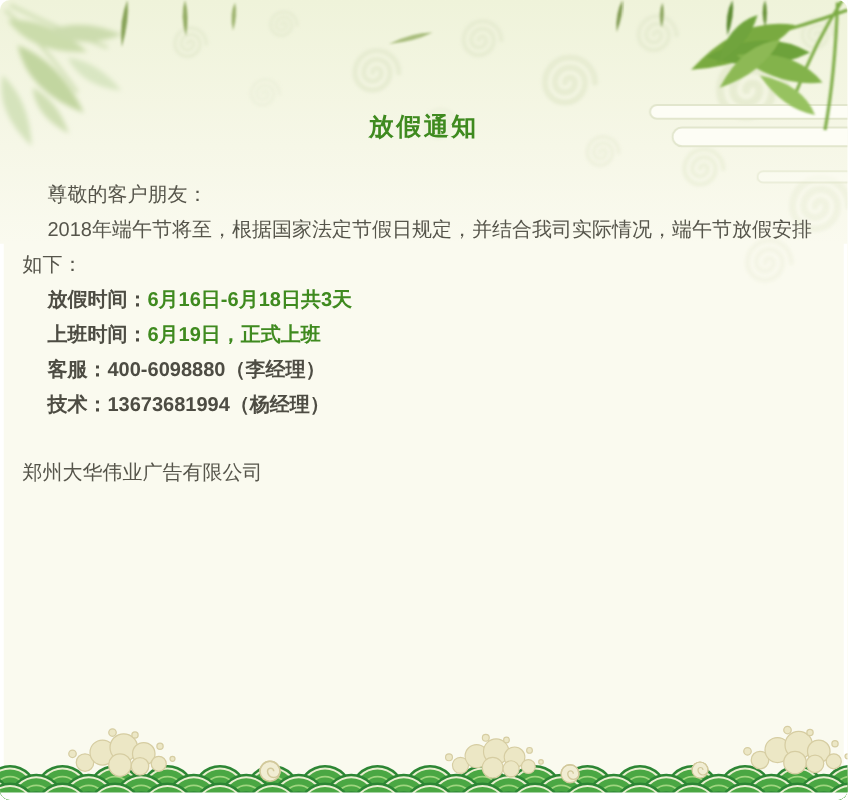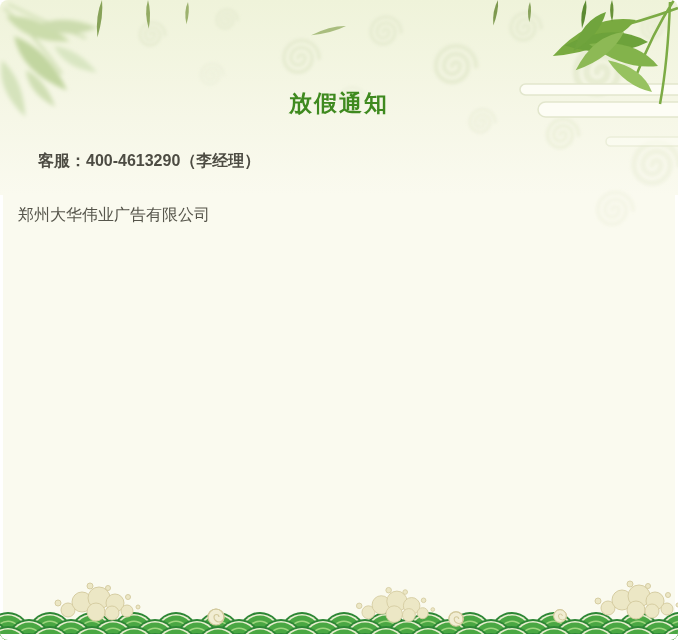--- a/index.html
+++ b/index.html
@@ -6,21 +6,21 @@
   #card{
     position:absolute;left:0;top:0;width:678px;height:640px;
     background:#fafaef;border-radius:8px;overflow:hidden;
     box-shadow:inset 0 0 0 3px #ffffff;
     font-family:"Liberation Sans","DejaVu Sans",sans-serif;
   }
   #decor{position:absolute;left:0;top:0;}
   #content{position:relative;z-index:2;}
   h1.title{
     margin:88px 0 0;text-align:center;
-    font-size:23px;font-weight:bold;letter-spacing:2px;color:#3f8a1f;
+    font-size:20px;font-weight:bold;letter-spacing:2px;color:#3f8a1f;
   }
   .body{margin-top:28px;padding:0 18px;font-size:16px;line-height:28px;color:#56554b;}
   .body p{margin:0;text-indent:20px;}
   .bold{font-weight:bold;color:#4d4c43;}
   .hl{font-weight:bold;color:#3f8a1f;}
   .gap{margin-top:28px;}
   .closing{margin-top:20px;}
   .sig{text-align:left;text-indent:0 !important;margin-top:26px !important;}
   .date{margin-top:6px !important;}
 </style>
@@ -214,17 +214,22 @@
       <use href="#foam" transform="translate(638 599)"></use>
       <use href="#curl" transform="translate(216 617)"></use>
       <use href="#curl" transform="translate(456 619) scale(0.9)"></use>
       <use href="#curl" transform="translate(560 616) scale(0.8)"></use>
     </g>
   </svg>
 
   <div id="content">
     <h1 class="title">放假通知</h1>
     <div class="body">
-      <p class="bold">客服：400-4613290（李经理）</p>
+      <p>尊敬的客户朋友：</p>
+      <p>2018年端午节将至，根据国家法定节假日规定，并结合我司实际情况，端午节放假安排如下：</p>
+      <p><span class="bold">放假时间：</span><span class="hl">6月16日-6月18日共3天</span></p>
+      <p><span class="bold">上班时间：</span><span class="hl">6月19日，正式上班</span></p>
+      <p class="bold">客服：400-6098880（李经理）</p>
+      <p class="bold">技术：13673681994（杨经理）</p>
       <p class="sig">郑州大华伟业广告有限公司</p>
     </div>
   </div>
 </div>
 
 </body></html>

